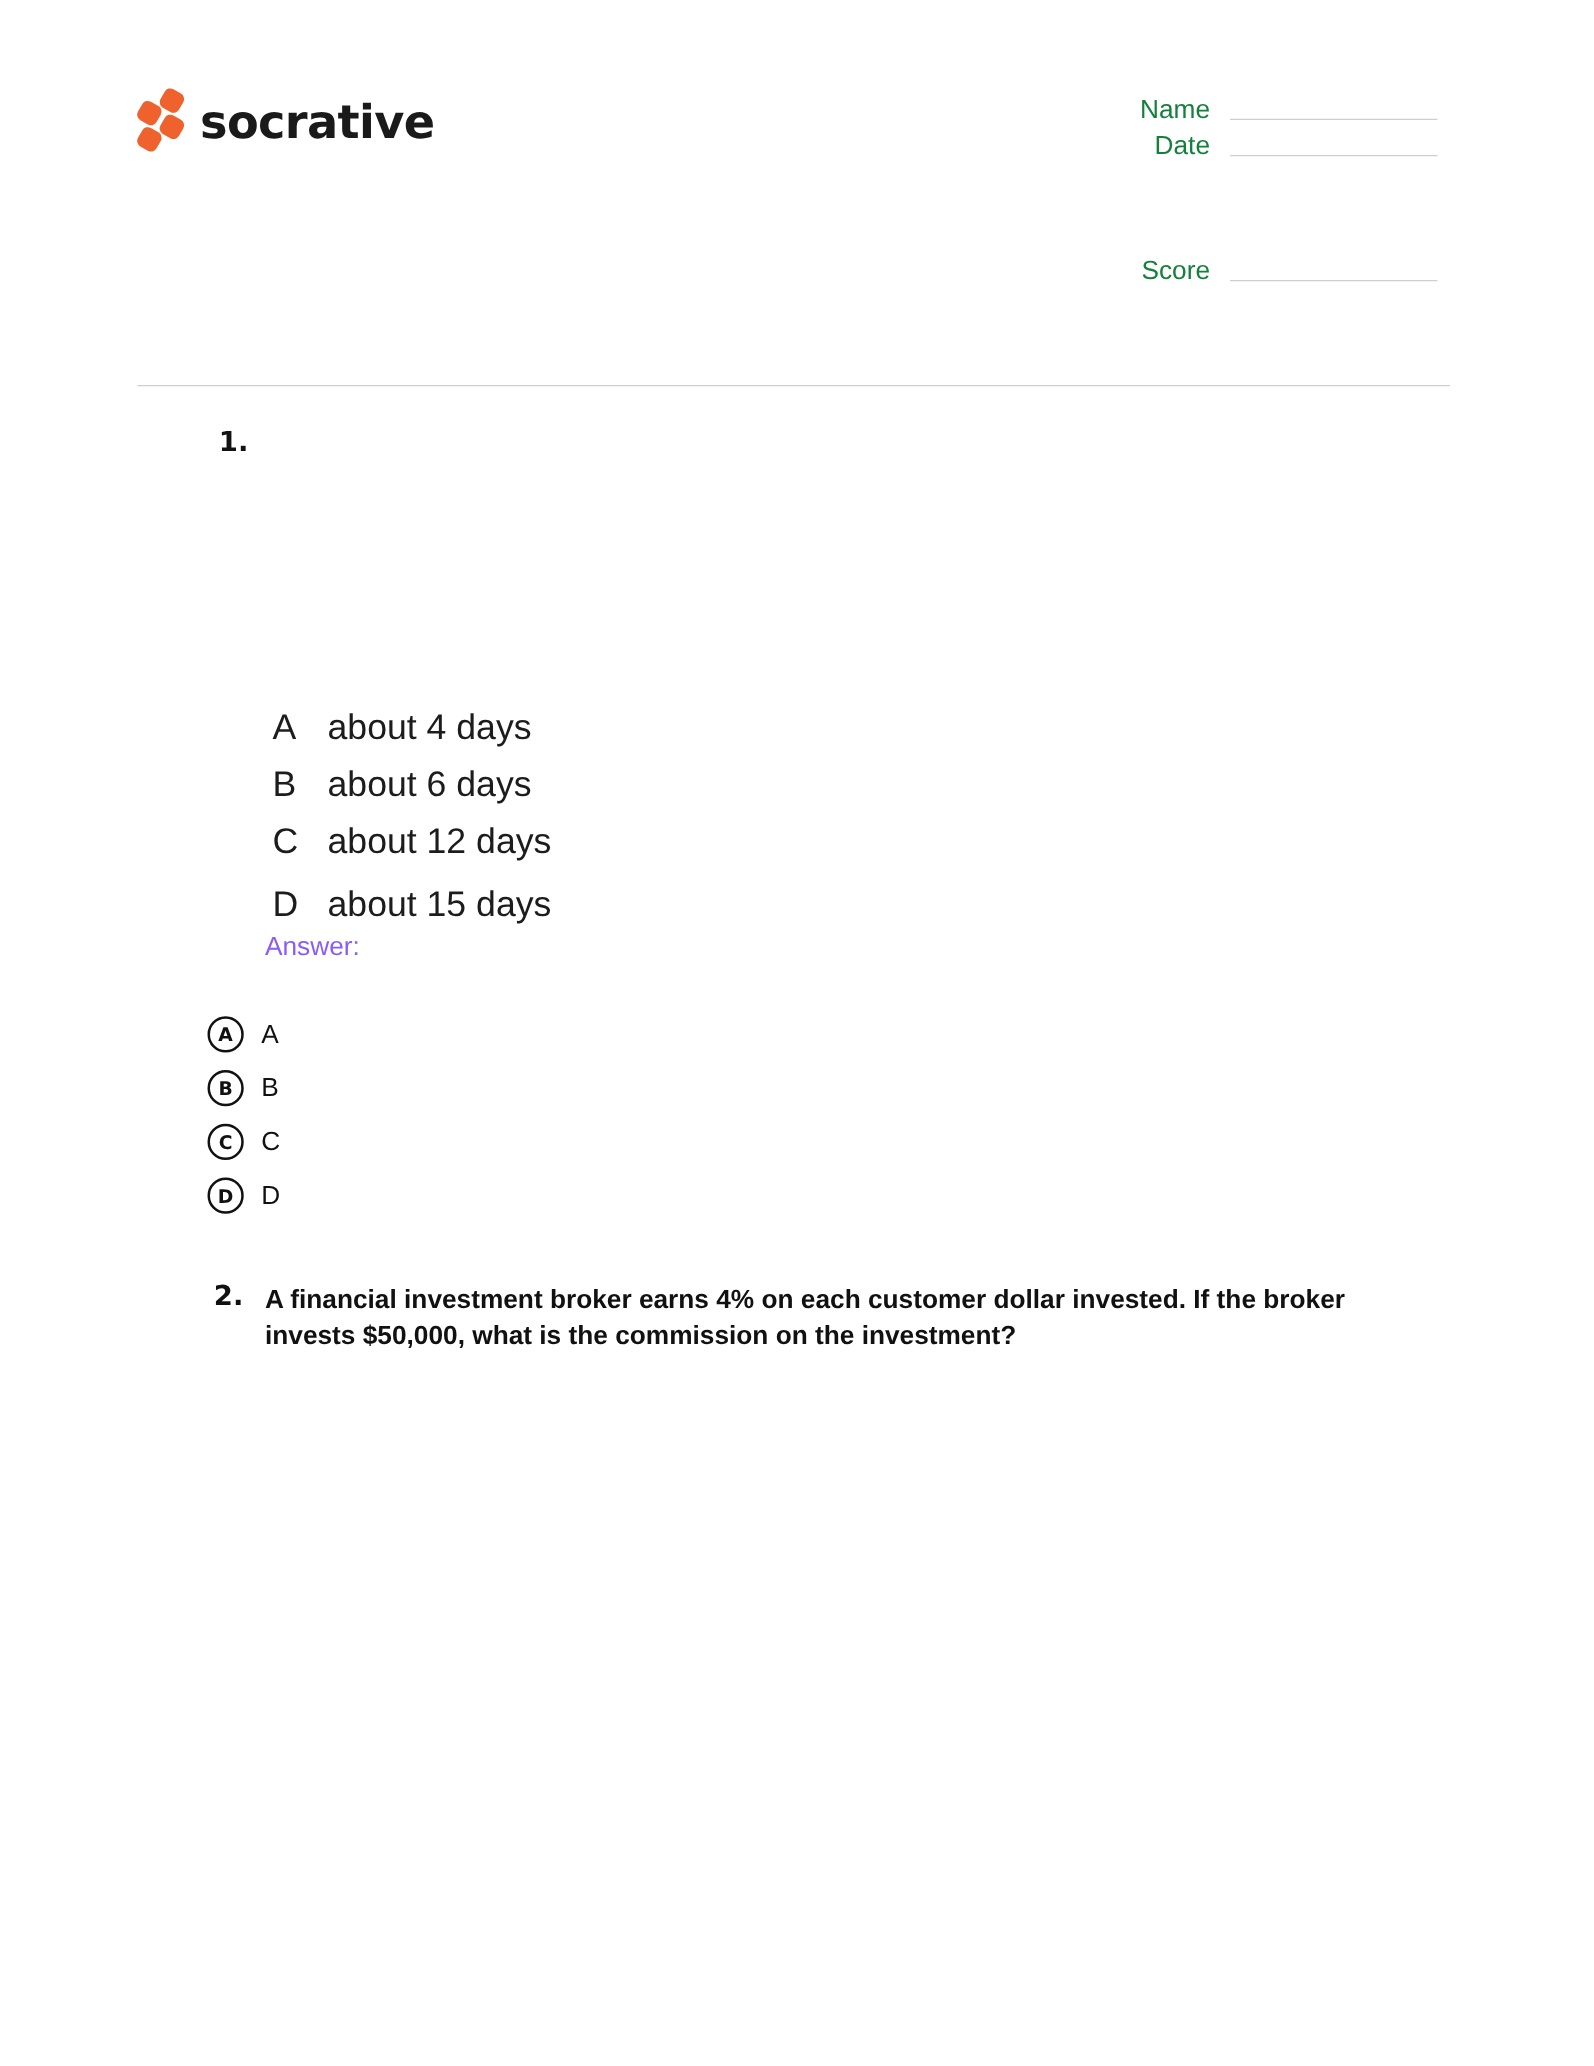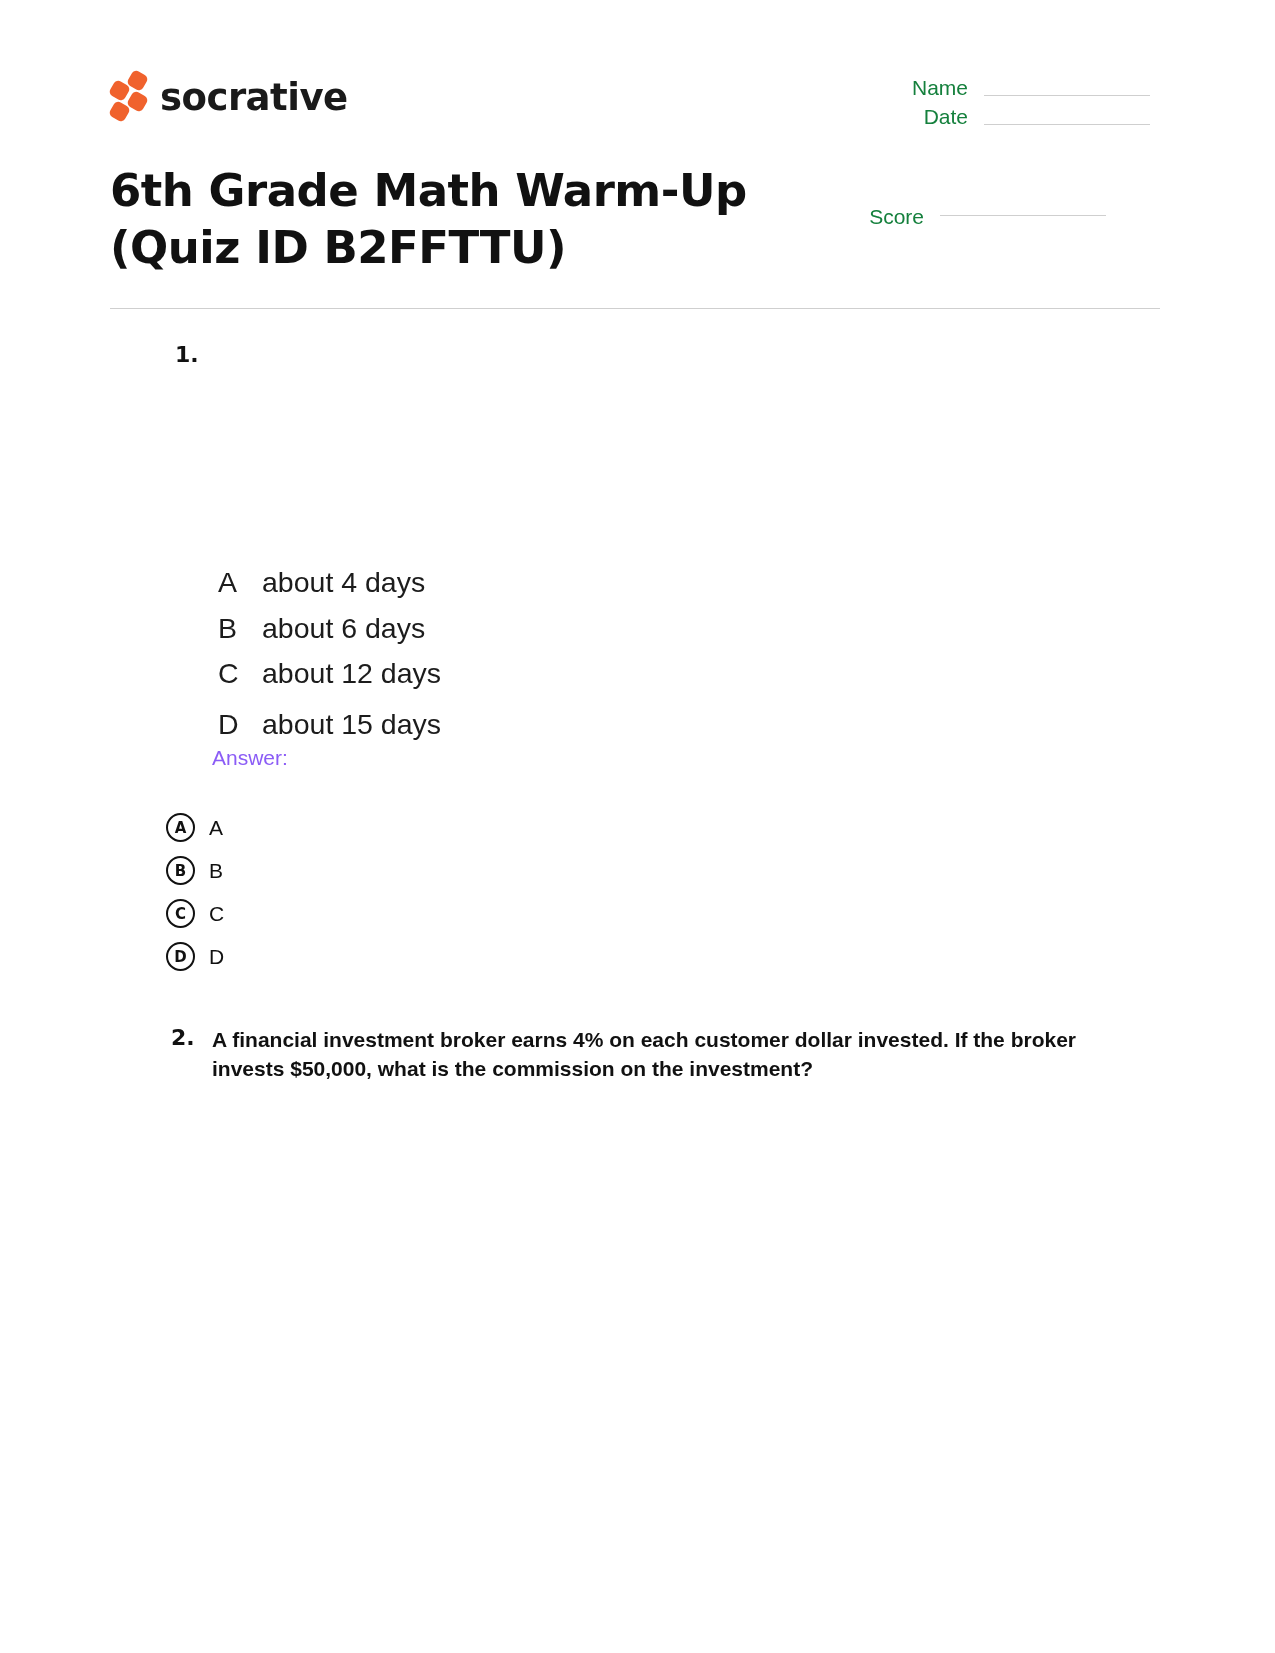--- a/index.html
+++ b/index.html
@@ -52,26 +52,25 @@
   </div>
 
   <div class="field-row" style="left:888px; top:76px;">
     <span class="field-label">Name</span>
     <span class="field-line"></span>
   </div>
   <div class="field-row" style="left:888px; top:105px;">
     <span class="field-label">Date</span>
     <span class="field-line"></span>
   </div>
-  <div class="field-row" style="left:844px; top:205px;align-items:center;">
+  <div class="field-row" style="left:888px; top:205px;">
     <span class="field-label">Score</span>
     <span class="field-line"></span>
   </div>
 
-  <div class="title">6th Grade Math Warm-Up (Quiz ID B2FFTTU)</div>
 
   <div class="divider"></div>
 
   <div class="q-num" style="left:175px; top:342px;">1.</div>
 
   <div class="q1-opts">
     <div class="q1-opt" style="margin-bottom:10px;">
       <span class="letter">A</span>
       <span>about 4 days</span>
     </div>

